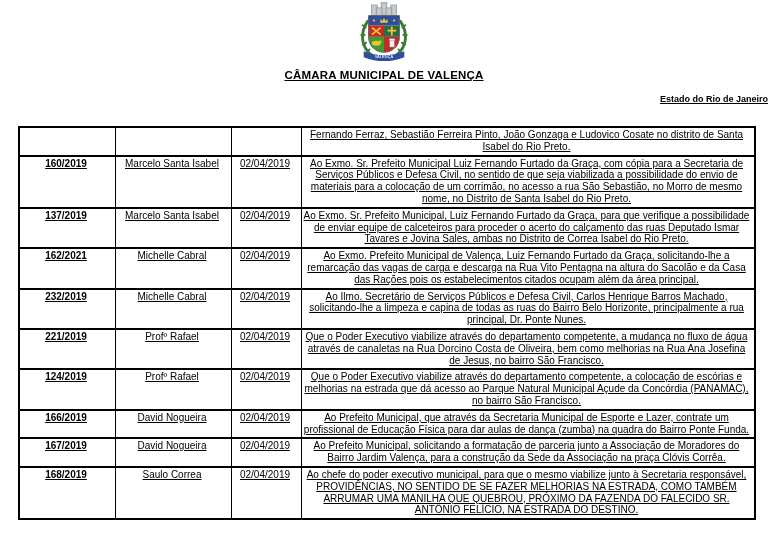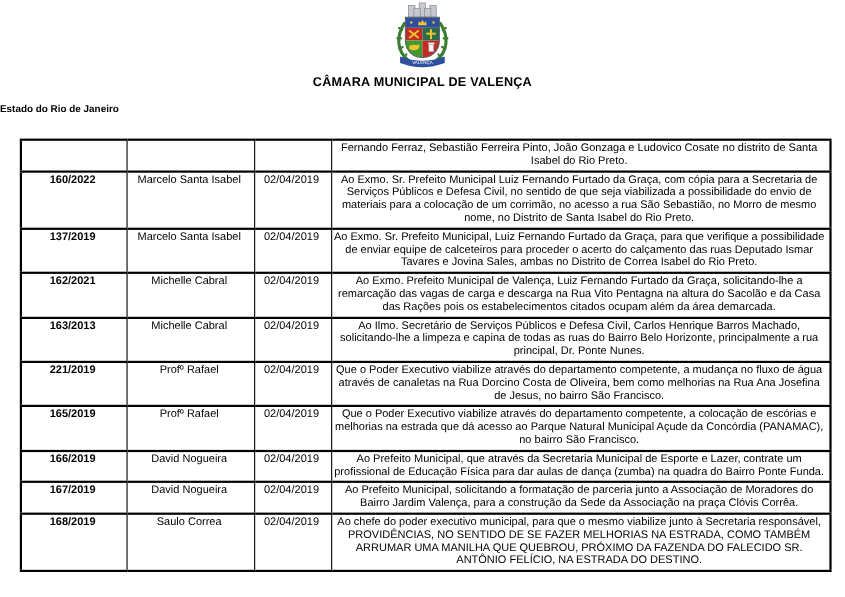--- a/index.html
+++ b/index.html
@@ -9,35 +9,36 @@
     height: 543px;
     background: #ffffff;
     font-family: "Liberation Sans", sans-serif;
     color: #000;
     overflow: hidden;
   }
   .page {
     position: relative;
     width: 768px;
     height: 543px;
+    text-decoration: underline;
   }
   .crest-wrap {
     text-align: center;
     padding-top: 2px;
     line-height: 0;
   }
   .org-name {
     text-align: center;
     font-weight: bold;
     font-size: 11.5px;
     margin-top: 5px;
     letter-spacing: 0.2px;
   }
   .state-name {
-    text-align: left;
+    text-align: right;
     font-weight: bold;
     font-size: 9px;
     margin-top: 13px;
   }
   .doc-title {
     text-align: center;
     font-weight: bold;
     font-size: 19px;
     margin-top: 14px;
     letter-spacing: 0.2px;
@@ -141,51 +142,51 @@
 
   <table class="expediente">
     <tbody id="table-body">
         <tr>
       <td class="col-num"></td>
       <td class="col-author"></td>
       <td class="col-date"></td>
       <td class="col-text">Fernando Ferraz, Sebastião Ferreira Pinto, João Gonzaga e Ludovico Cosate no distrito de Santa Isabel do Rio Preto.</td>
     </tr>
         <tr>
-      <td class="col-num">160/2022</td>
+      <td class="col-num">160/2019</td>
       <td class="col-author">Marcelo Santa Isabel</td>
       <td class="col-date">02/04/2019</td>
       <td class="col-text">Ao Exmo. Sr. Prefeito Municipal Luiz Fernando Furtado da Graça, com cópia para a Secretaria de Serviços Públicos e Defesa Civil, no sentido de que seja viabilizada a possibilidade do envio de materiais para a colocação de um corrimão, no acesso a rua São Sebastião, no Morro de mesmo nome, no Distrito de Santa Isabel do Rio Preto.</td>
     </tr>
         <tr>
       <td class="col-num">137/2019</td>
       <td class="col-author">Marcelo Santa Isabel</td>
       <td class="col-date">02/04/2019</td>
       <td class="col-text">Ao Exmo. Sr. Prefeito Municipal, Luiz Fernando Furtado da Graça, para que verifique a possibilidade de enviar equipe de calceteiros para proceder o acerto do calçamento das ruas Deputado Ismar Tavares e Jovina Sales, ambas no Distrito de Correa Isabel do Rio Preto.</td>
     </tr>
         <tr>
       <td class="col-num">162/2021</td>
       <td class="col-author">Michelle Cabral</td>
       <td class="col-date">02/04/2019</td>
-      <td class="col-text">Ao Exmo. Prefeito Municipal de Valença, Luiz Fernando Furtado da Graça, solicitando-lhe a remarcação das vagas de carga e descarga na Rua Vito Pentagna na altura do Sacolão e da Casa das Rações pois os estabelecimentos citados ocupam além da área demarcada.</td>
-    </tr>
-        <tr>
-      <td class="col-num">163/2013</td>
+      <td class="col-text">Ao Exmo. Prefeito Municipal de Valença, Luiz Fernando Furtado da Graça, solicitando-lhe a remarcação das vagas de carga e descarga na Rua Vito Pentagna na altura do Sacolão e da Casa das Rações pois os estabelecimentos citados ocupam além da área principal.</td>
+    </tr>
+        <tr>
+      <td class="col-num">232/2019</td>
       <td class="col-author">Michelle Cabral</td>
       <td class="col-date">02/04/2019</td>
       <td class="col-text">Ao Ilmo. Secretário de Serviços Públicos e Defesa Civil, Carlos Henrique Barros Machado, solicitando-lhe a limpeza e capina de todas as ruas do Bairro Belo Horizonte, principalmente a rua principal, Dr. Ponte Nunes.</td>
     </tr>
         <tr>
       <td class="col-num">221/2019</td>
       <td class="col-author">Profº Rafael</td>
       <td class="col-date">02/04/2019</td>
       <td class="col-text">Que o Poder Executivo viabilize através do departamento competente, a mudança no fluxo de água através de canaletas na Rua Dorcino Costa de Oliveira, bem como melhorias na Rua Ana Josefina de Jesus, no bairro São Francisco.</td>
     </tr>
         <tr>
-      <td class="col-num">165/2019</td>
+      <td class="col-num">124/2019</td>
       <td class="col-author">Profº Rafael</td>
       <td class="col-date">02/04/2019</td>
       <td class="col-text">Que o Poder Executivo viabilize através do departamento competente, a colocação de escórias e melhorias na estrada que dá acesso ao Parque Natural Municipal Açude da Concórdia (PANAMAC), no bairro São Francisco.</td>
     </tr>
         <tr>
       <td class="col-num">166/2019</td>
       <td class="col-author">David Nogueira</td>
       <td class="col-date">02/04/2019</td>
       <td class="col-text">Ao Prefeito Municipal, que através da Secretaria Municipal de Esporte e Lazer, contrate um profissional de Educação Física para dar aulas de dança (zumba) na quadra do Bairro Ponte Funda.</td>
     </tr>

